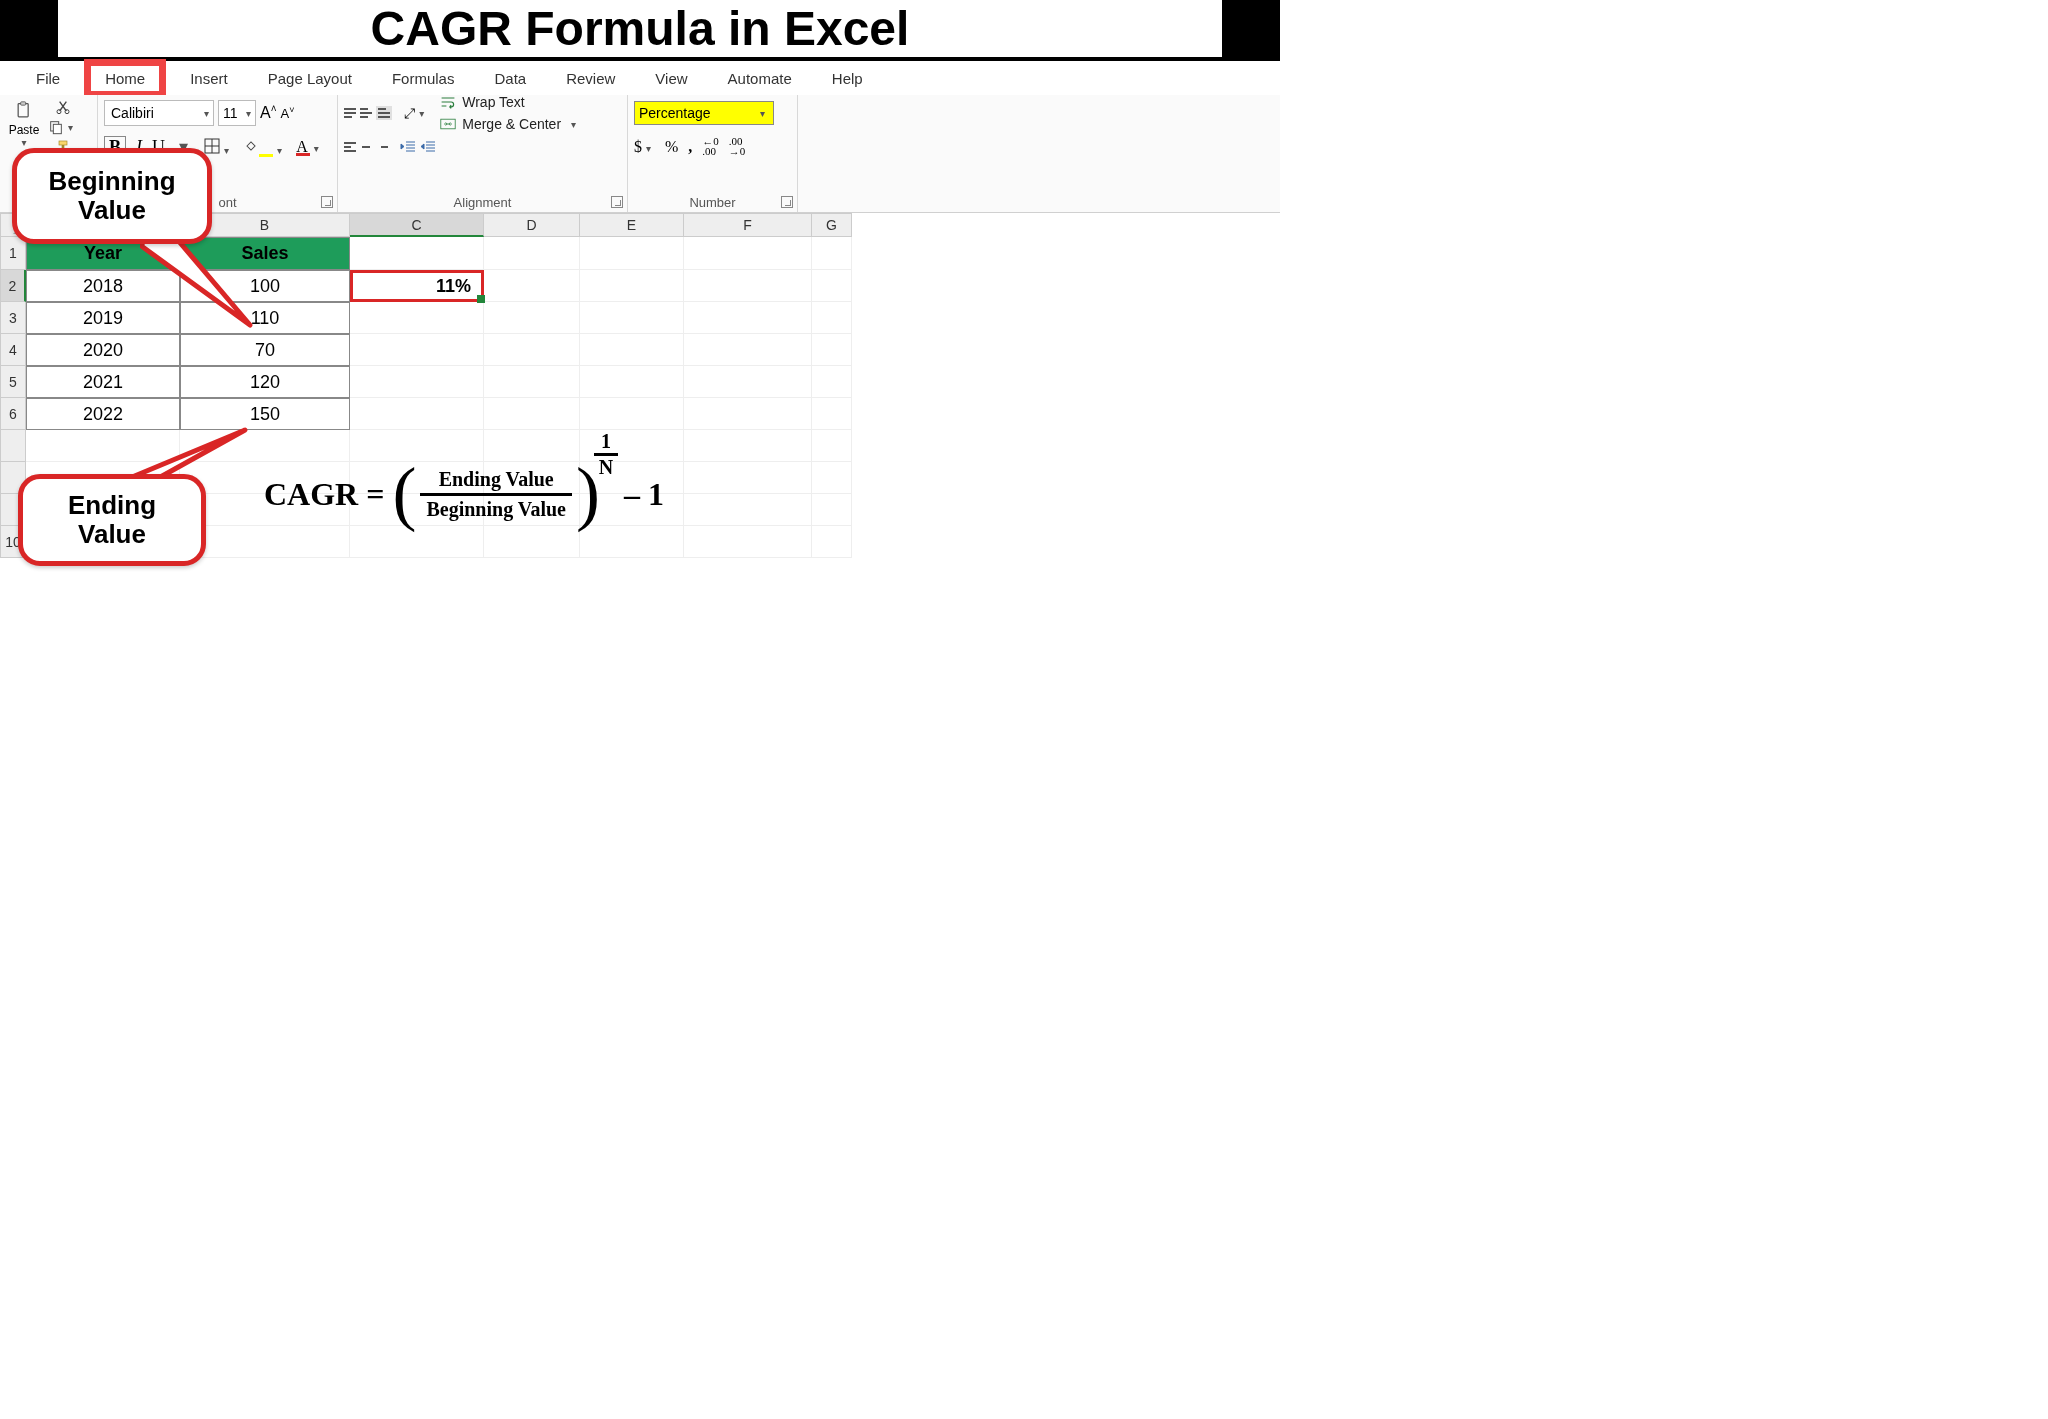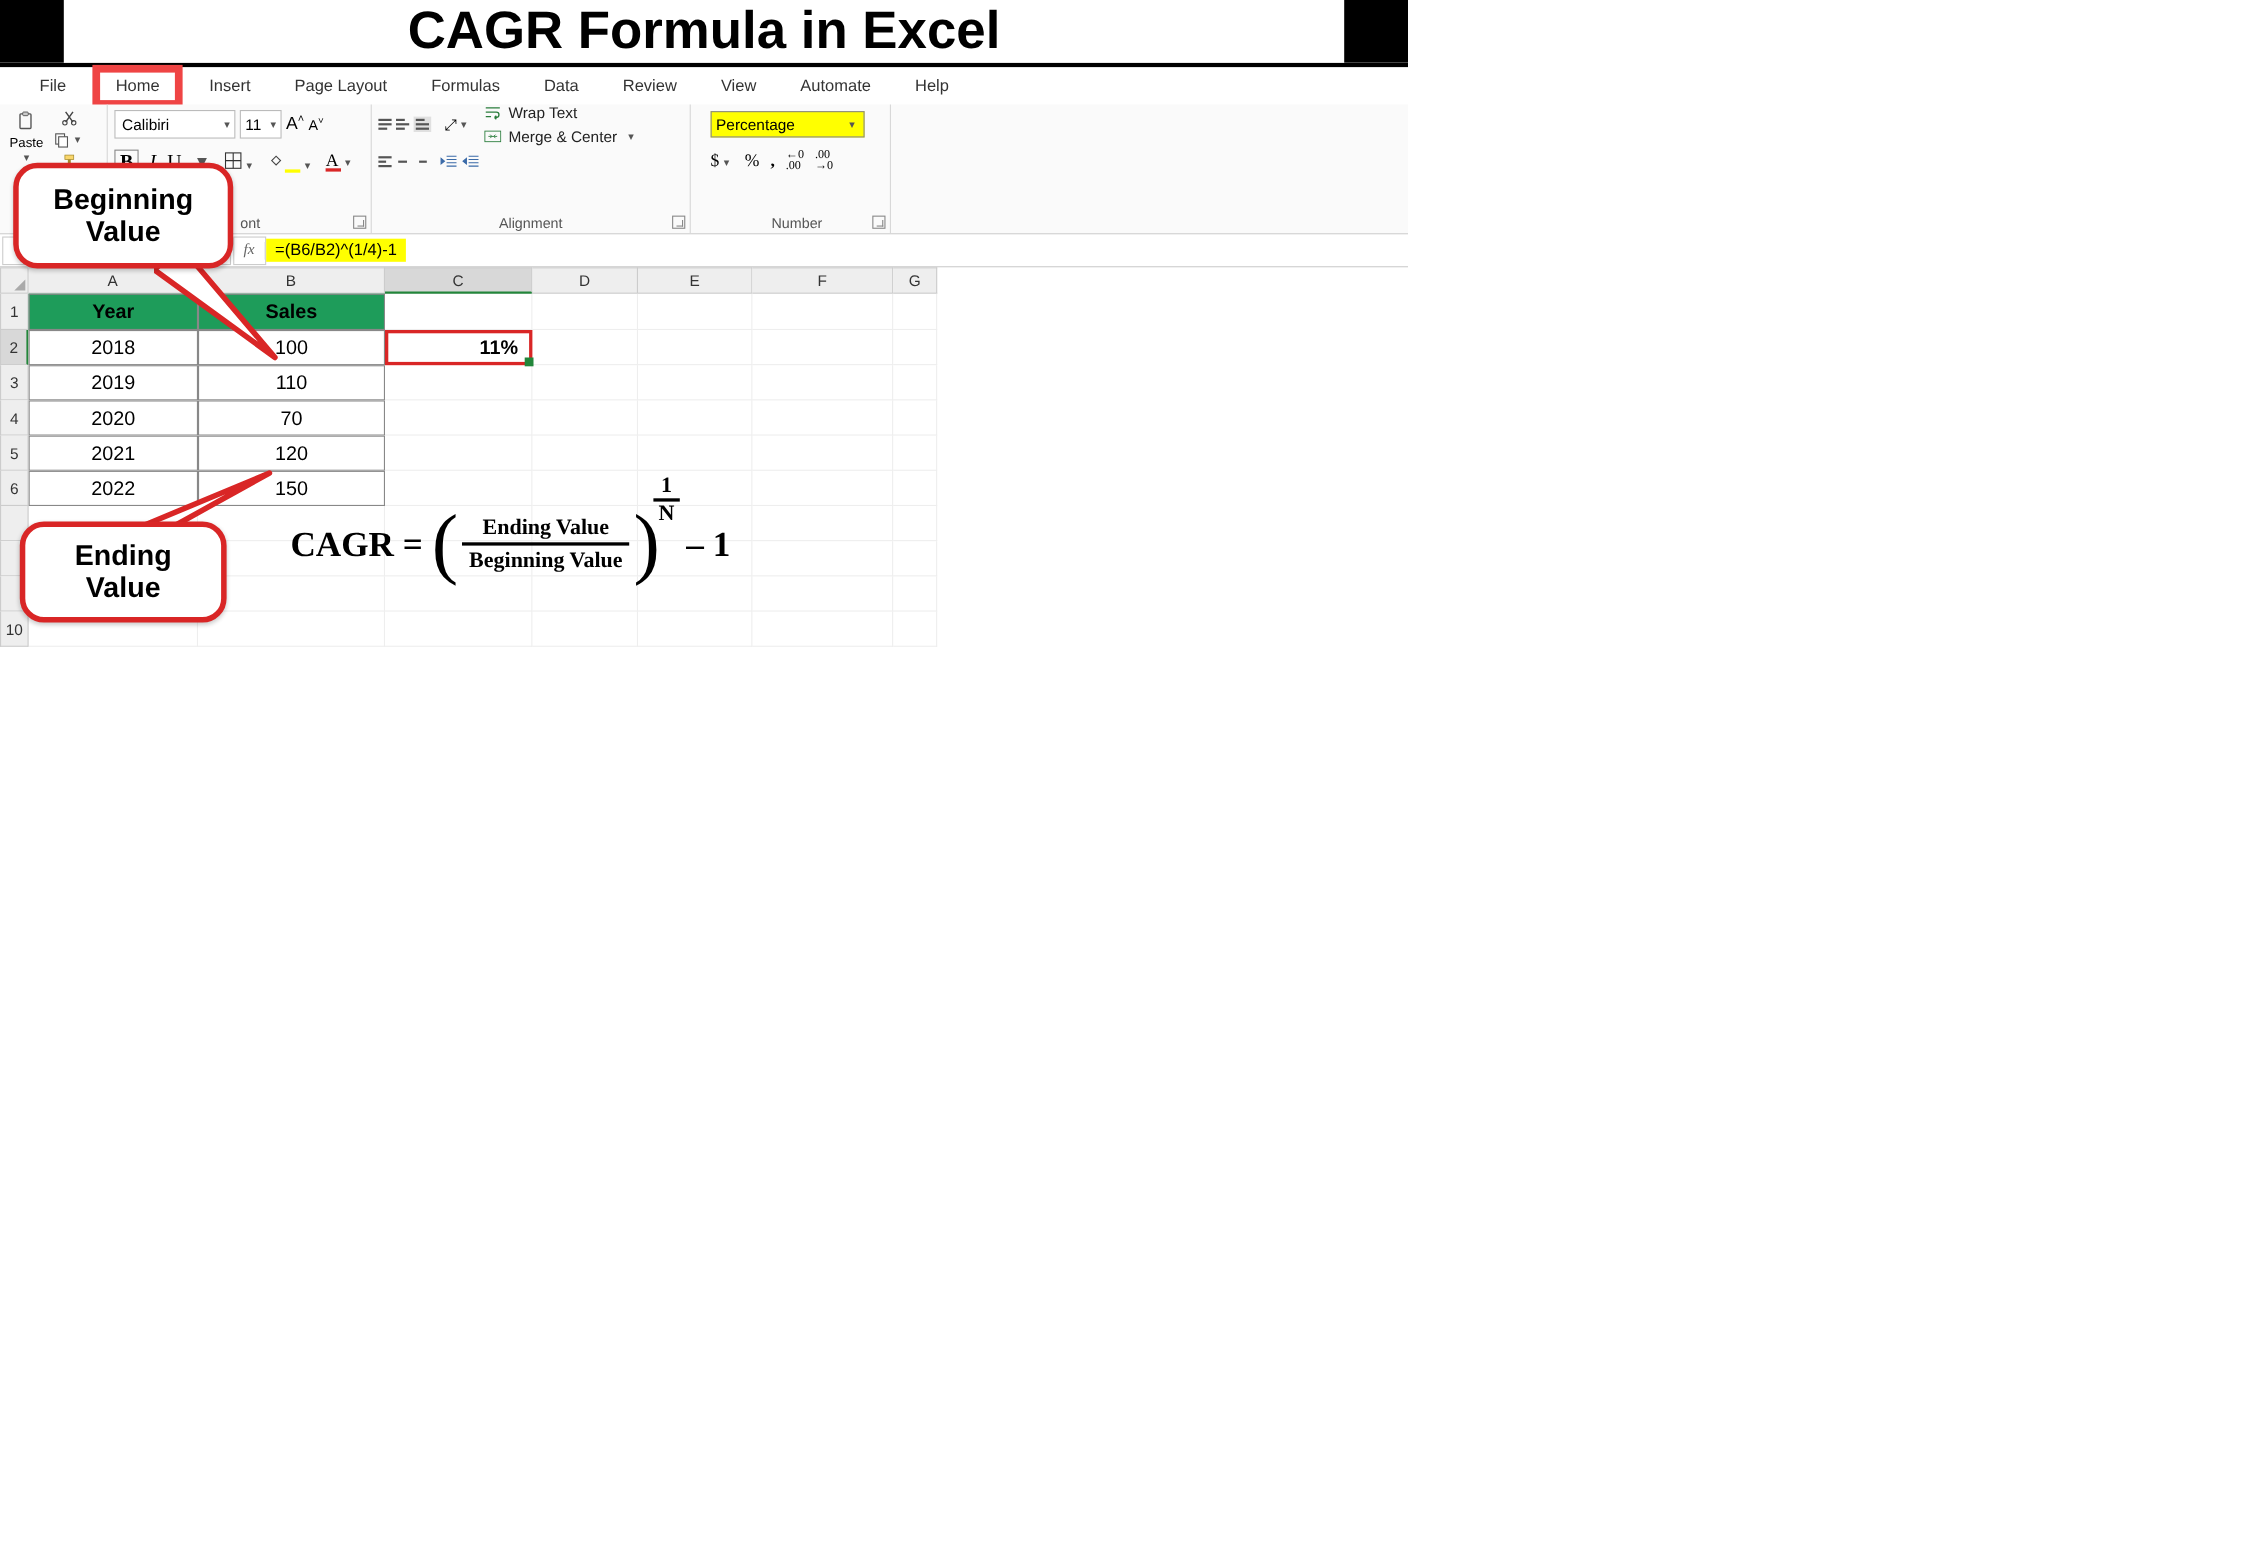--- a/index.html
+++ b/index.html
@@ -44,21 +44,21 @@
   
   .g-align{ width:290px; }
   .alnbox{ display:flex; flex-direction:column; gap:2px; width:12px; }
   .alnbox i{ display:block; height:2px; background:#555; }
 
   
   .wm{ display:flex; flex-direction:column; gap:6px; margin-left:8px; }
   .wm-item{ display:flex; align-items:center; gap:6px; font-size:14px; color:#222; }
 
   
-  .g-num{ width:170px;margin-left:12px; }
+  .g-num{ width:170px; }
   .fmt-box{ width:140px; height:24px; background:#ffff00; border:1px solid #888; display:flex; align-items:center; justify-content:space-between; padding:0 4px; font-size:14px;}
 
   
   .fbar{ height:30px; border-bottom:1px solid #ccc; display:flex; align-items:center; }
   .name-box{ width:96px; height:26px; border:1px solid #ccc; margin-left:2px; display:flex; align-items:center; padding-left:6px; font-size:14px; }
   .fx-area{ display:flex; align-items:center; height:26px; border:1px solid #ccc; margin-left:2px; }
   .fx { width:28px; text-align:center; font-style:italic; font-family:"Times New Roman",serif; color:#666; border-right:1px solid #eee; }
   .formula-text{ background:#ffff00; padding:2px 8px; font-size:15px; }
 
   
@@ -292,30 +292,20 @@
         <span>%</span>
         <span style="font-weight:bold;">,</span>
         <span style="font-size:11px; line-height:0.9;">←0<br>.00</span>
         <span style="font-size:11px; line-height:0.9;">.00<br>→0</span>
       </div>
       <div class="rg-label">Number</div>
       <div class="dlaunch"></div>
     </div>
   </div>
 
-  <div class="fbar">
-    <div class="name-box">
-        <span></span>
-      </div>
-    <div style="width:110px;border:1px solid #ccc;height:26px;margin-left:2px;"></div>
-    <div class="fx-area">
-      <div class="fx">fx</div>
-    </div>
-    <div class="formula-text">=(B6/B2)^(1/4)-1</div>
-  </div>
 
   <div class="grid">
     <div class="col-hdrs">
       <div class="row-hdr-space"></div>
       <div class="ch cA">A</div>
       <div class="ch cB">B</div>
       <div class="ch cC sel">C</div>
       <div class="ch cD">D</div>
       <div class="ch cE">E</div>
       <div class="ch cF">F</div>

